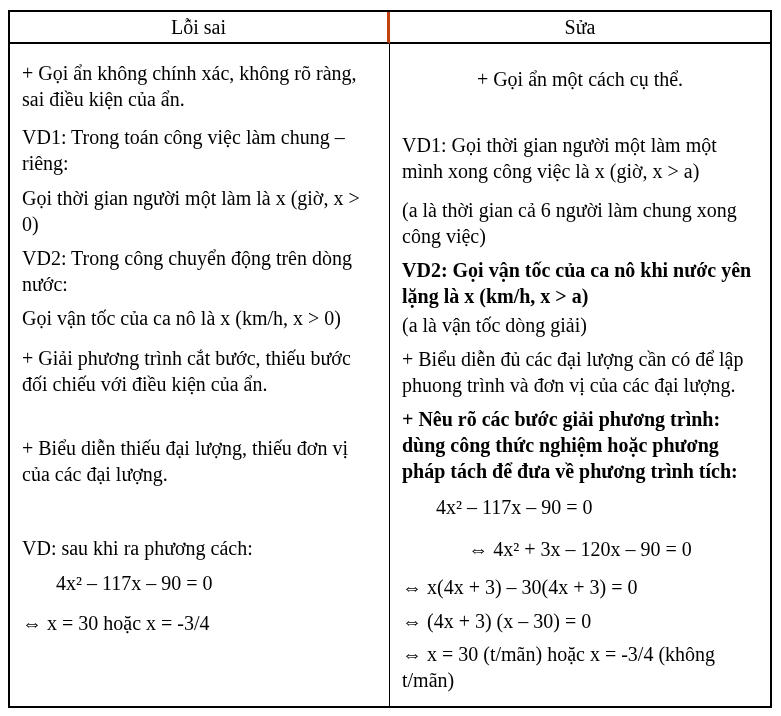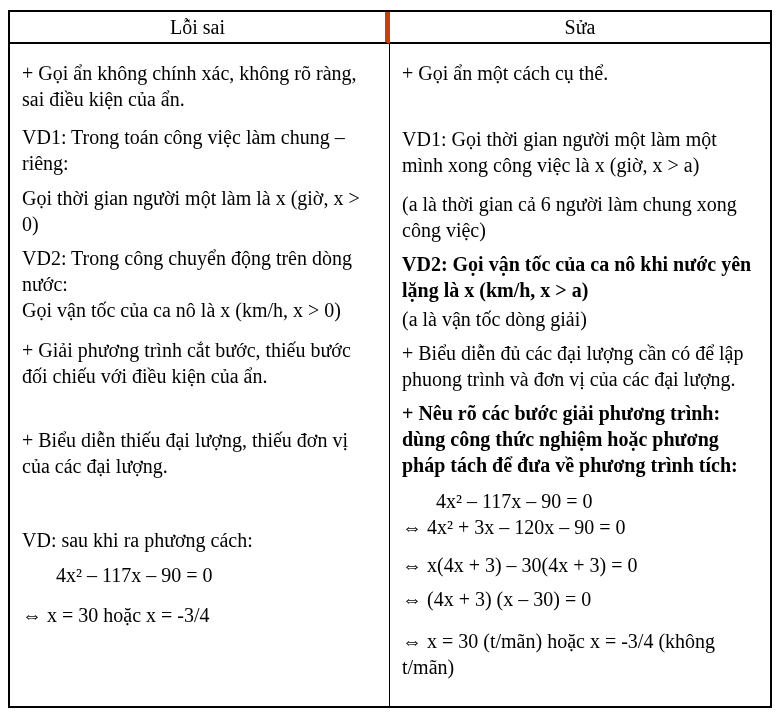--- a/index.html
+++ b/index.html
@@ -28,56 +28,56 @@
     background: #ffffff;
   }
   .hcell {
     box-sizing: border-box;
     border-bottom: 2px solid #000000;
     display: flex;
     align-items: center;
     justify-content: center;
     font-size: 20px;
   }
-  .hcell.left-col { border-right: 5px solid #c2410c; }
+  .hcell.left-col { border-right: 3px solid #c2410c; }
   .cell {
     box-sizing: border-box;
     font-size: 20px;
     line-height: 26px;
     padding: 16px 12px 0 12px;
   }
   .cell.left-col { border-right: 1px solid #000000; }
   .cell p { margin: 0; }
   .eq { padding-left: 34px; }
 
   
   .cell.left-col p:nth-child(1)  { margin-top: 0; }
   .cell.left-col p:nth-child(2)  { margin-top: 12px; }
   .cell.left-col p:nth-child(3)  { margin-top: 9px; }
   .cell.left-col p:nth-child(4)  { margin-top: 8px; }
-  .cell.left-col p:nth-child(5)  { }
+  .cell.left-col p:nth-child(5)  { margin-top: 8px; }
   .cell.left-col p:nth-child(6)  { margin-top: 14px; }
   .cell.left-col p:nth-child(7)  { margin-top: 38px; }
   .cell.left-col p:nth-child(8)  { margin-top: 48px; }
   .cell.left-col p:nth-child(9)  { margin-top: 9px; }
   .cell.left-col p:nth-child(10) { margin-top: 14px; }
 
   
-  .cell.right-col p:nth-child(1)  { margin-top: 0; }
+  .cell.right-col p:nth-child(1)  { margin-top: 6px; text-align: center; }
   .cell.right-col p:nth-child(2)  { margin-top: 40px; }
   .cell.right-col p:nth-child(3)  { margin-top: 13px; }
   .cell.right-col p:nth-child(4)  { margin-top: 8px; font-weight: bold; }
   .cell.right-col p:nth-child(5)  { margin-top: 3px; }
   .cell.right-col p:nth-child(6)  { margin-top: 8px; }
   .cell.right-col p:nth-child(7)  { margin-top: 8px; font-weight: bold; }
   .cell.right-col p:nth-child(8)  { margin-top: 10px; }
-  .cell.right-col p:nth-child(9)  { margin-top: 0; }
+  .cell.right-col p:nth-child(9)  { margin-top: 16px; text-align: center; }
   .cell.right-col p:nth-child(10) { margin-top: 12px; }
   .cell.right-col p:nth-child(11) { margin-top: 8px; }
-  .cell.right-col p:nth-child(12) { margin-top: 16px; }
+  .cell.right-col p:nth-child(12) { margin-top: 7px; }
 </style>
 </head>
 <body>
 
 <div class="doc-table">
   <div class="hcell left-col">
     <span>Lỗi sai</span>
   </div>
   <div class="hcell">
     <span>Sửa</span>

